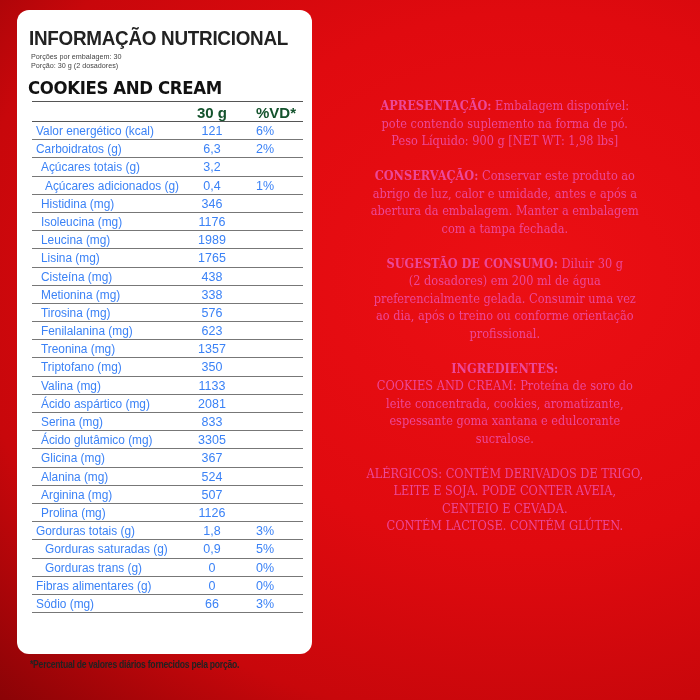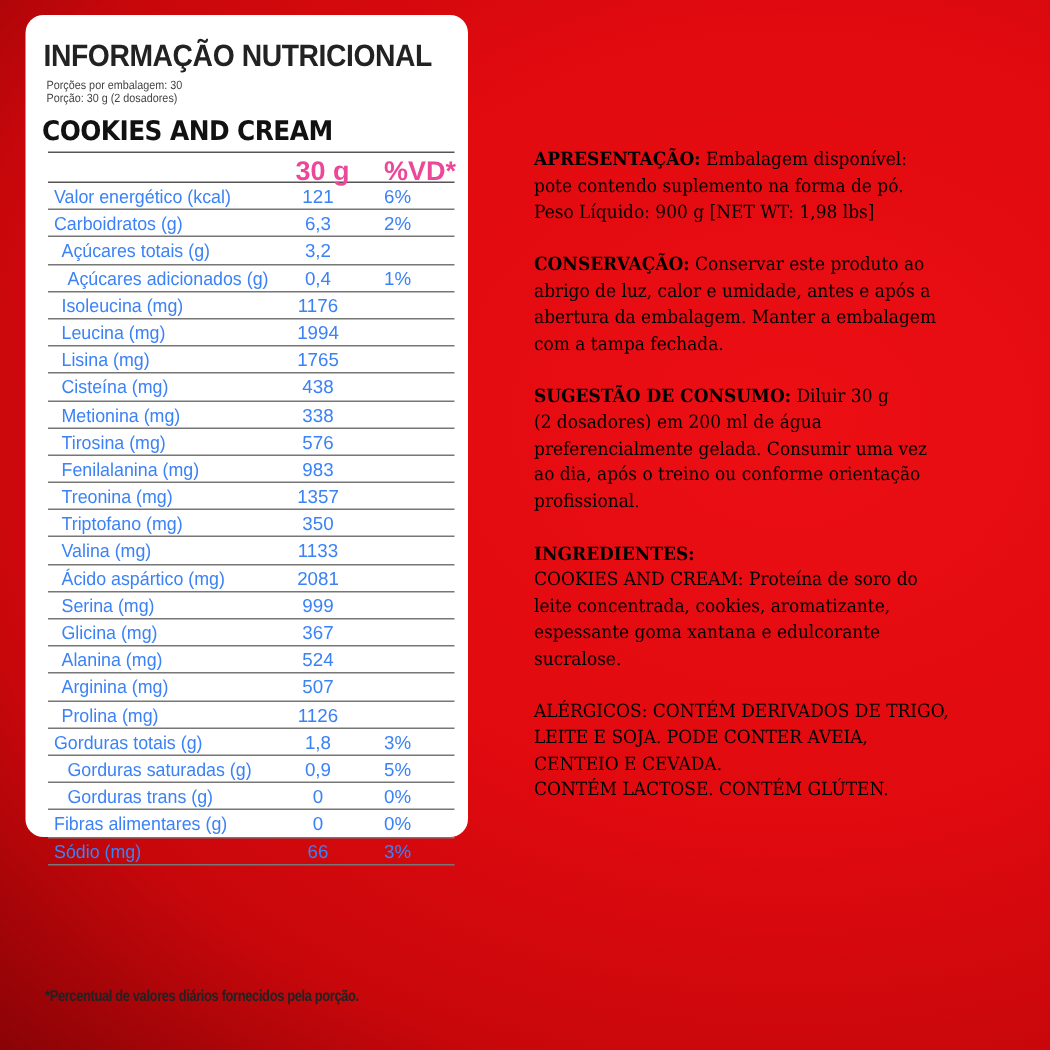--- a/index.html
+++ b/index.html
@@ -2,50 +2,50 @@
 <html><head>
 <meta charset="utf-8">
 <style>
   html, body { margin:0; padding:0; }
   body {
     width:700px; height:700px; overflow:hidden; position:relative;
     background: radial-gradient(ellipse at 75% 40%, #ec0f14 0%, #e00a0f 45%, #c8070b 75%, #8a0306 100%);
     font-family: "Liberation Sans", sans-serif;
   }
   .panel {
-    position:absolute; left:17px; top:10px; width:295px; height:548px;
+    position:absolute; left:17px; top:10px; width:295px; height:644px;
     background:#fff; border-radius:12px; box-sizing:border-box;
   }
   .title {
     position:absolute; left:12px; top:16px; font-size:20.5px; font-weight:bold;
     color:#222; letter-spacing:-0.3px; transform:scaleX(0.92); transform-origin:left;
     white-space:nowrap;
   }
   .sub { position:absolute; left:14px; font-size:8px; color:#444; transform:scaleX(0.9); transform-origin:left; white-space:nowrap;}
   .sub1 { top:42px; } .sub2 { top:51px; }
   .flavor {
     position:absolute; left:11px; top:67px; font-size:18px; font-weight:bold; color:#111;
     font-family:"DejaVu Sans", sans-serif; letter-spacing:-0.4px; transform:scaleX(0.92); transform-origin:left; white-space:nowrap;
   }
   .table { position:absolute; left:15px; top:91px; width:271px; }
   .hr-top { border-top:1.5px solid #555; }
-  .hdr { height:19px; position:relative; border-bottom:1.5px solid #555; font-size:18px; font-weight:bold; color:#ec4899;}
+  .hdr { height:19px; position:relative; border-bottom:1.5px solid #555; font-size:15px; font-weight:bold; color:#14532d;}
   .row { height:17.2px; position:relative; border-bottom:1.2px solid #777; font-size:12.5px; font-weight:normal; color:#3b82f6;}
   .row span, .hdr span { position:absolute; top:2px; white-space:nowrap; }
   .c1 { left:4px; transform:scaleX(0.95); transform-origin:left; }
   .c1.i1 { left:9px; } .c1.i2 { left:13px; }
   .c2 { left:165px; width:30px; text-align:center; }
   .c3 { left:224px; width:30px; text-align:left; }
   .foot {
     position:absolute; left:13px; top:648px; font-size:10.5px; font-weight:bold; color:#222;
     transform:scaleX(0.82); transform-origin:left; white-space:nowrap; letter-spacing:-0.3px;
   }
   .right {
-    position:absolute; left:356px; top:98px; width:320px; color:#000000;
-    font-family:"DejaVu Serif", serif; font-size:12.2px; line-height:17.5px;
+    position:absolute; left:356px; top:98px; width:320px; color:#ec4899;
+    font-family:"DejaVu Serif", serif; font-size:12.2px; line-height:17.5px;text-align:center;
   }
   .right p { margin:0 0 17.5px 0; transform:scaleX(0.93); transform-origin:left; white-space:nowrap; }
   .right b { font-weight:bold; }
   .right .line { display:block; }
 </style>
 </head>
 <body>
 
 <div class="panel">
   <div class="title">INFORMAÇÃO NUTRICIONAL</div>
@@ -74,27 +74,32 @@
           <span class="c1 i1">Açúcares totais (g)</span>
           <span class="c2">3,2</span>
           <span class="c3"></span>
         </div>
         <div class="row">
           <span class="c1 i2">Açúcares adicionados (g)</span>
           <span class="c2">0,4</span>
           <span class="c3">1%</span>
         </div>
         <div class="row">
+          <span class="c1 i1">Histidina (mg)</span>
+          <span class="c2">346</span>
+          <span class="c3"></span>
+        </div>
+        <div class="row">
           <span class="c1 i1">Isoleucina (mg)</span>
           <span class="c2">1176</span>
           <span class="c3"></span>
         </div>
         <div class="row">
           <span class="c1 i1">Leucina (mg)</span>
-          <span class="c2">1994</span>
+          <span class="c2">1989</span>
           <span class="c3"></span>
         </div>
         <div class="row">
           <span class="c1 i1">Lisina (mg)</span>
           <span class="c2">1765</span>
           <span class="c3"></span>
         </div>
         <div class="row">
           <span class="c1 i1">Cisteína (mg)</span>
           <span class="c2">438</span>
@@ -105,21 +110,21 @@
           <span class="c2">338</span>
           <span class="c3"></span>
         </div>
         <div class="row">
           <span class="c1 i1">Tirosina (mg)</span>
           <span class="c2">576</span>
           <span class="c3"></span>
         </div>
         <div class="row">
           <span class="c1 i1">Fenilalanina (mg)</span>
-          <span class="c2">983</span>
+          <span class="c2">623</span>
           <span class="c3"></span>
         </div>
         <div class="row">
           <span class="c1 i1">Treonina (mg)</span>
           <span class="c2">1357</span>
           <span class="c3"></span>
         </div>
         <div class="row">
           <span class="c1 i1">Triptofano (mg)</span>
           <span class="c2">350</span>
@@ -130,21 +135,26 @@
           <span class="c2">1133</span>
           <span class="c3"></span>
         </div>
         <div class="row">
           <span class="c1 i1">Ácido aspártico (mg)</span>
           <span class="c2">2081</span>
           <span class="c3"></span>
         </div>
         <div class="row">
           <span class="c1 i1">Serina (mg)</span>
-          <span class="c2">999</span>
+          <span class="c2">833</span>
+          <span class="c3"></span>
+        </div>
+        <div class="row">
+          <span class="c1 i1">Ácido glutâmico (mg)</span>
+          <span class="c2">3305</span>
           <span class="c3"></span>
         </div>
         <div class="row">
           <span class="c1 i1">Glicina (mg)</span>
           <span class="c2">367</span>
           <span class="c3"></span>
         </div>
         <div class="row">
           <span class="c1 i1">Alanina (mg)</span>
           <span class="c2">524</span>

